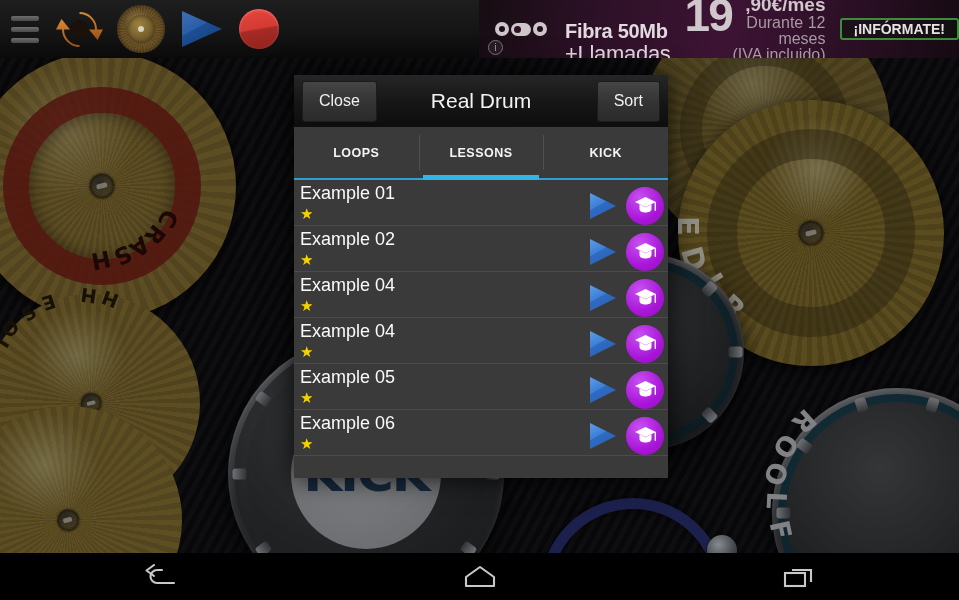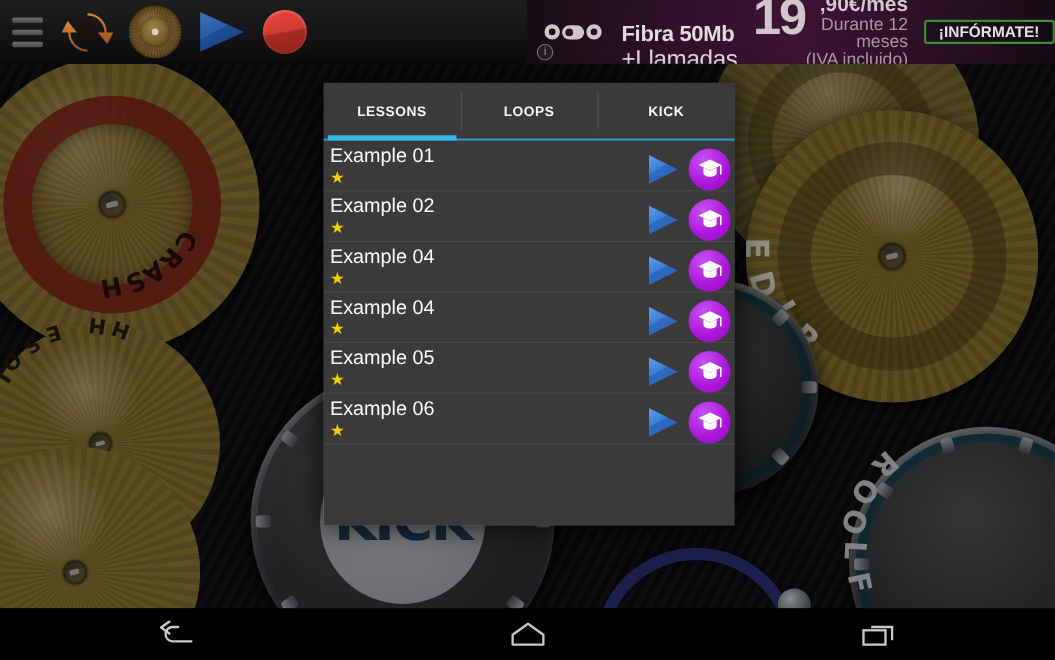--- a/index.html
+++ b/index.html
@@ -395,24 +395,29 @@
           </span>
         </div>
         <div class="ad-cta">¡INFÓRMATE!</div>
       </div>
       <div class="ad-info">i</div>
     </div>
   </div>
 
   <div class="dialog">
 
+    <div class="dlg-head">
+      <div class="dlg-btn close">Close</div>
+      <div class="dlg-title">Real Drum</div>
+      <div class="dlg-btn sort">Sort</div>
+    </div>
 
     <div class="tabs" id="tabs">
+        <div class="tab">LOOPS</div>
         <div class="tab active">LESSONS</div>
-        <div class="tab">LOOPS</div>
         <div class="tab">KICK</div>
       </div>
 
     <div class="list" id="list">
         <div class="row">
           <div class="row-title">Example 01</div>
           <div class="row-stars">★</div>
           <div class="row-actions">
             <div class="btn-play"><svg width="30" height="28" viewBox="0 0 30 28">
                 <defs>

